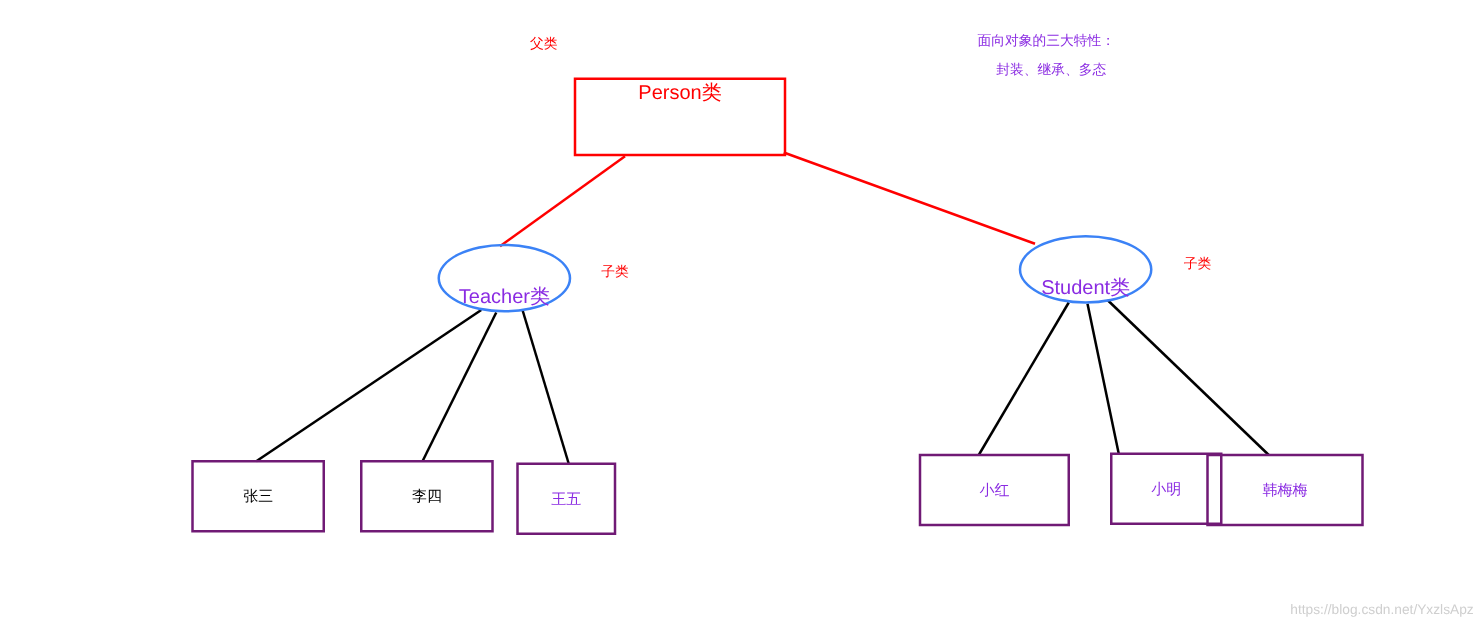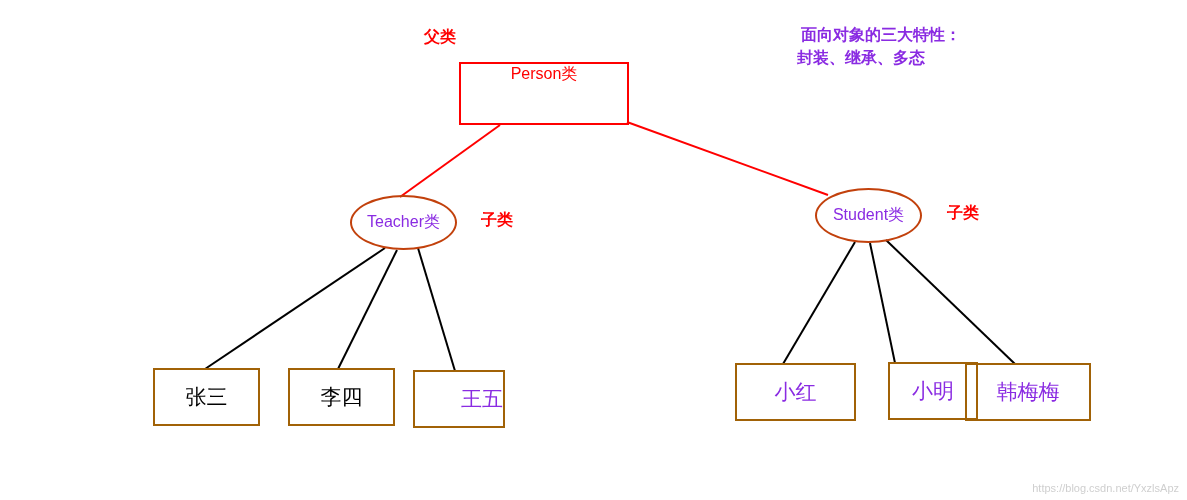--- a/index.html
+++ b/index.html
@@ -7,56 +7,55 @@
     margin: 0;
     width: 1187px;
     height: 500px;
     position: relative;
     font-family: "Microsoft YaHei", sans-serif;
     background: #fff;
     overflow: hidden;
   }
   .lbl {
     position: absolute;
-    font-size: 16px;
+    font-size: 11px;
     white-space: nowrap;
-    font-weight: bold;
   }
   .red   { color: #ff0000; }
   .purple{ color: #8a2be2; }
   .black { color: #000; }
   .grey  { color: #cfcfcf; }
 
   .box-person {
     position: absolute;
     left: 459px; top: 62px;
     width: 170px; height: 63px;
     border: 2px solid #ff0000;
     display: flex; align-items: flex-start; justify-content: center;
   }
 
   .ellipse {
     position: absolute;
-    border: 2px solid #c2410c;
+    border: 2px solid #3b82f6;
     border-radius: 50%;
-    display: flex; align-items: center; justify-content: center;
+    display: flex; align-items: flex-end; justify-content: center;
   }
   .e-teacher { left: 350px; top: 195px; width: 107px; height: 55px; }
   .e-student { left: 815px; top: 188px; width: 107px; height: 55px; }
 
   .leaf {
     position: absolute;
-    border: 2px solid #a16207;
+    border: 2px solid #701a75;
     display: flex; align-items: center; justify-content: center;
     height: 58px;
-    font-size: 21px;
+    font-size: 12px;
   }
   .leaf.t1 { left: 153px; top: 368px; width: 107px; }
   .leaf.t2 { left: 288px; top: 368px; width: 107px; }
-  .leaf.t3 { left: 413px; top: 370px; width: 92px; justify-content: flex-end;  }
+  .leaf.t3 { left: 413px; top: 370px; width: 80px;  }
   .leaf.s1 { left: 735px; top: 363px; width: 121px; }
   .leaf.s2 { left: 888px; top: 362px; width: 90px;  }
   .leaf.s3 { left: 965px; top: 363px; width: 126px; }
 
   svg.wires {
     position: absolute;
     left: 0; top: 0;
     width: 1187px; height: 500px;
     pointer-events: none;
   }
@@ -80,21 +79,21 @@
   <line x1="397" y1="250" x2="338" y2="369" stroke="#000" stroke-width="2"></line>
   <line x1="418" y1="248" x2="455" y2="371" stroke="#000" stroke-width="2"></line>
 
   <line x1="855" y1="242" x2="783" y2="364" stroke="#000" stroke-width="2"></line>
   <line x1="870" y1="243" x2="895" y2="363" stroke="#000" stroke-width="2"></line>
   <line x1="886" y1="240" x2="1015" y2="364" stroke="#000" stroke-width="2"></line>
 </svg>
 
 <div class="lbl red" style="left:424px; top:27px;">父类</div>
 
-<div class="lbl purple" style="left:801px; top:25px;text-align:right;">面向对象的三大特性：</div>
+<div class="lbl purple" style="left:782px; top:25px;text-align:right;">面向对象的三大特性：</div>
 <div class="lbl purple" style="left:770px; top:48px;margin-left:27px;">封装、继承、多态</div>
 
 <div class="lbl red" style="left:481px; top:210px;">子类</div>
 <div class="lbl red" style="left:947px; top:203px;">子类</div>
 
 <div class="box-person">
   <span class="red">Person类</span>
 </div>
 
 <div class="ellipse e-teacher">

